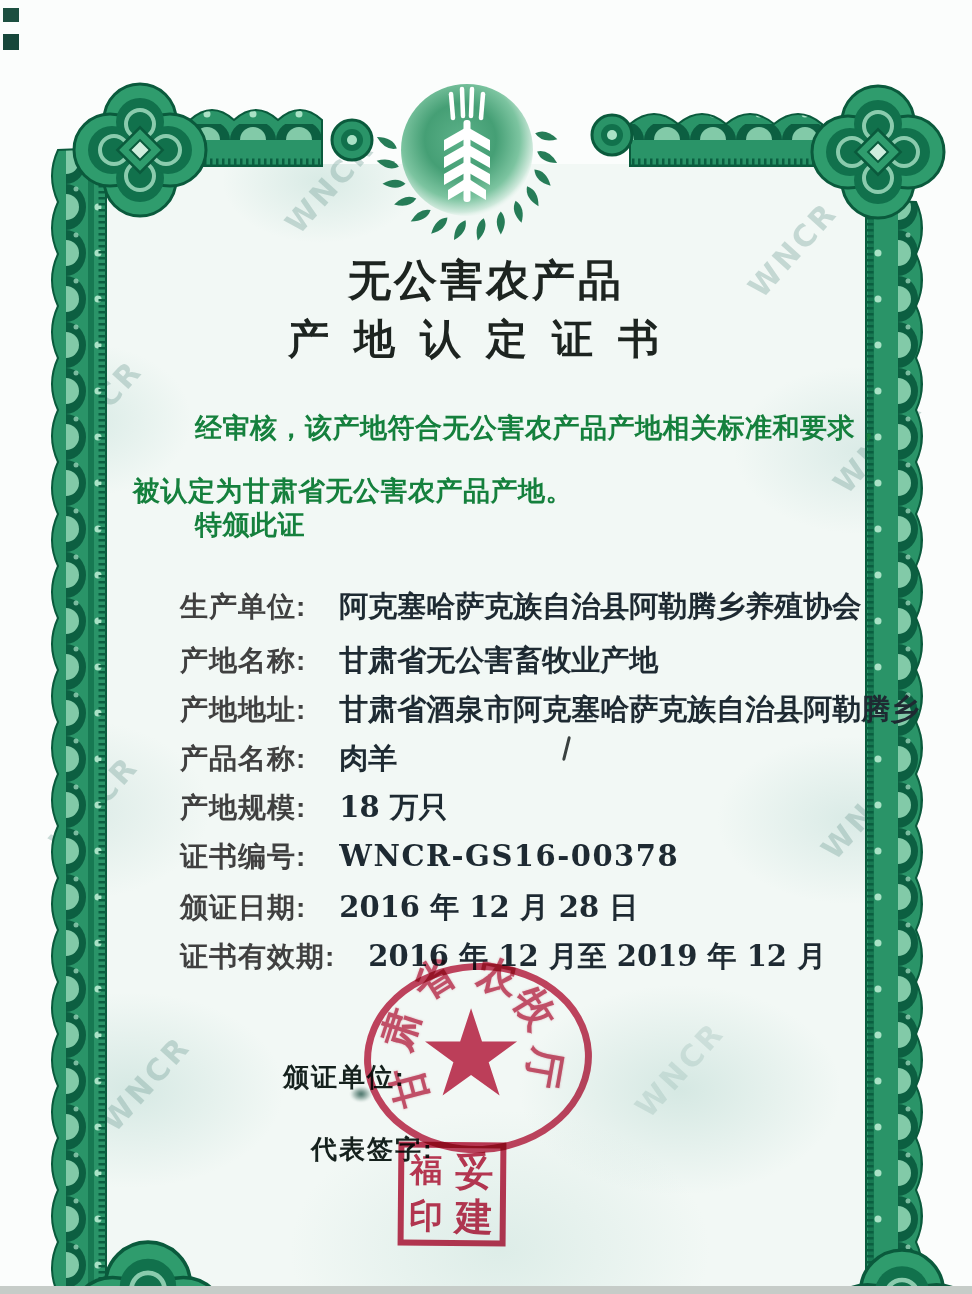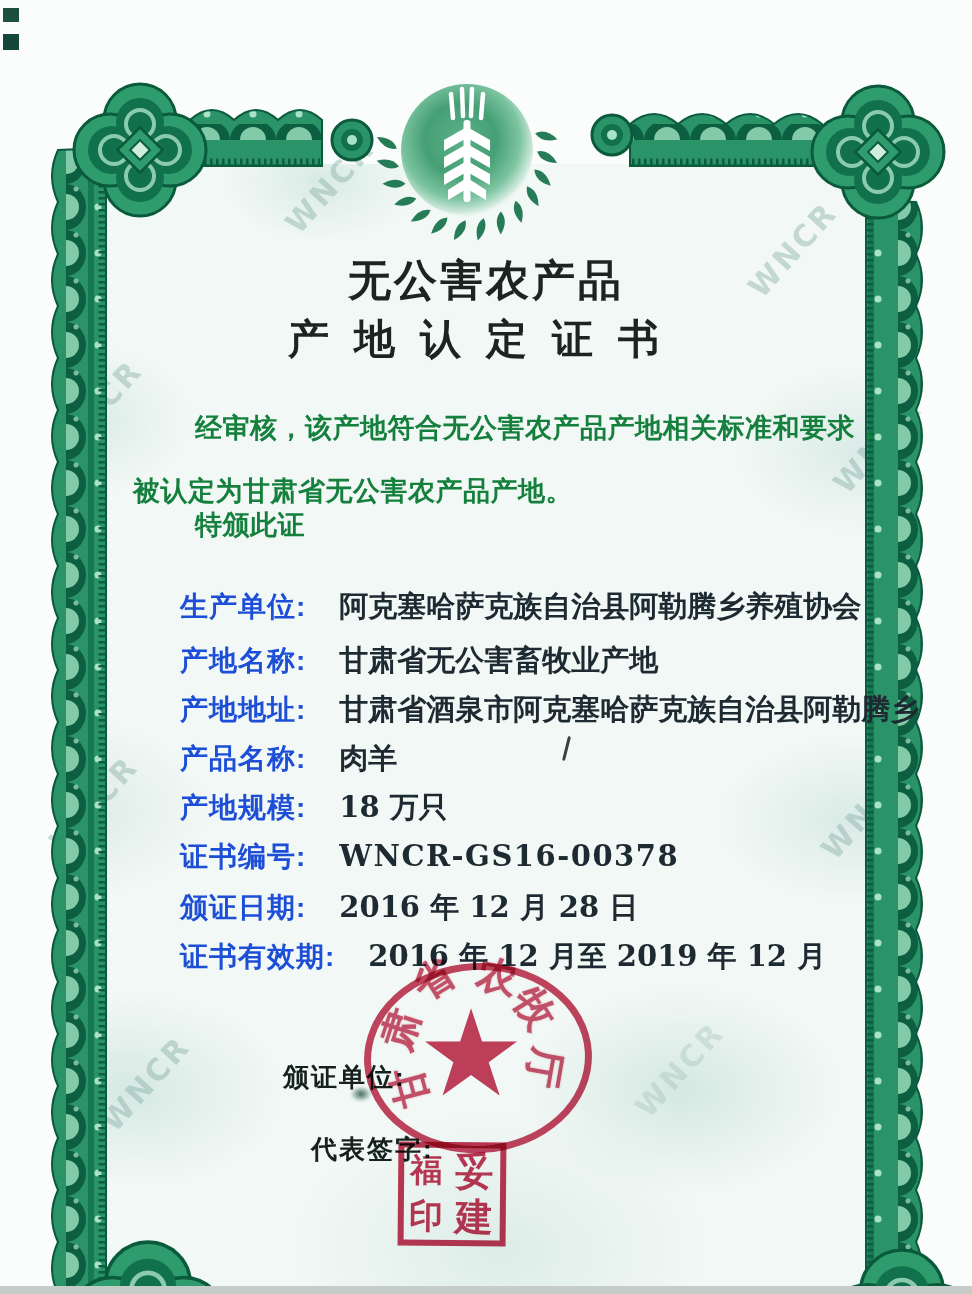--- a/index.html
+++ b/index.html
@@ -21,21 +21,21 @@
   .wm{z-index:1;font-family:"DejaVu Sans",sans-serif;font-weight:bold;font-size:30px;
       letter-spacing:3px;color:rgba(122,163,155,.38);transform:rotate(-48deg);white-space:nowrap;}
   svg.borderart{left:0;top:0;z-index:2;}
   
   .txt{z-index:3;color:#1d2420;white-space:nowrap;}
   .title1{left:0;right:0;top:252px;text-align:center;font-size:43px;font-weight:900;letter-spacing:3px;}
   .title2{left:0;right:0;top:312px;text-align:center;font-size:41px;font-weight:800;
           letter-spacing:25px;}
   .bodyln{font-size:27px;font-weight:700;letter-spacing:.5px;color:#15803d;}
   .field{left:180px;display:flex;align-items:baseline;gap:9px;}
-  .flabel{font-size:28px;font-weight:800;color:#1d4ed8;letter-spacing:1px;}
+  .flabel{font-size:28px;font-weight:800;color:#404040;letter-spacing:1px;}
   .fvalue{font-family:"DejaVu Serif",serif;font-size:29px;font-weight:600;color:#1e2a32;margin-left:24px;}
   .latin{letter-spacing:1.5px;}
   .biglabel{font-size:26px;font-weight:800;color:#15211d;letter-spacing:2px;}
   
   .stampwrap{z-index:4;mix-blend-mode:multiply;}
   .roundseal{left:364px;top:963px;width:214px;height:176px;border:7px solid #c02a4a;
              border-radius:50%;opacity:.88;transform:rotate(-3deg);}
   .sealstar{left:406px;top:978px;width:130px;height:150px;text-align:center;
             font-size:120px;line-height:150px;color:#c02a4a;opacity:.9;}
   .arcch{width:44px;height:44px;text-align:center;font-family:"DejaVu Serif",serif;

